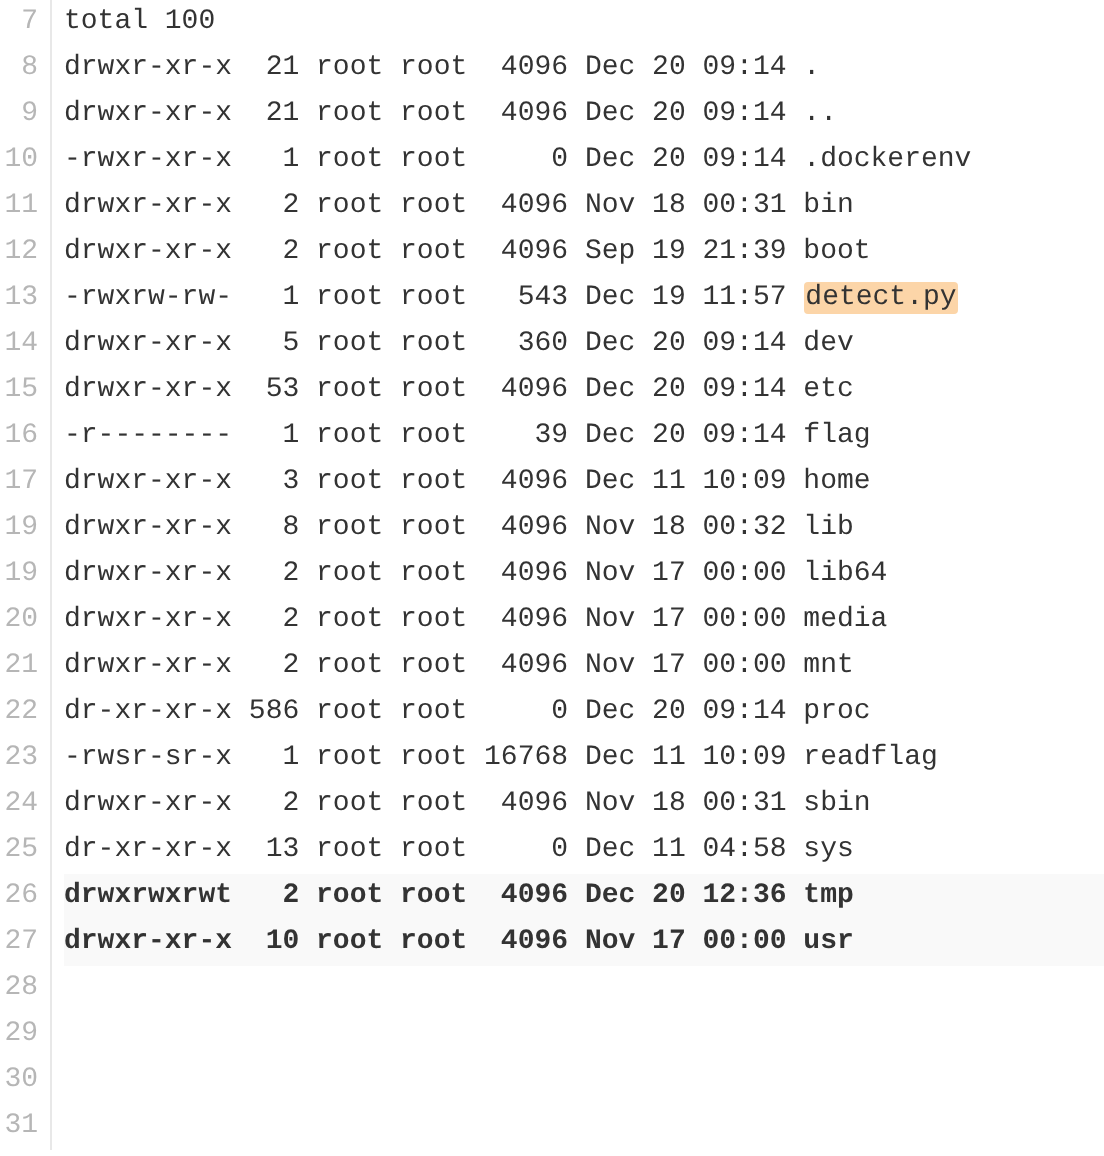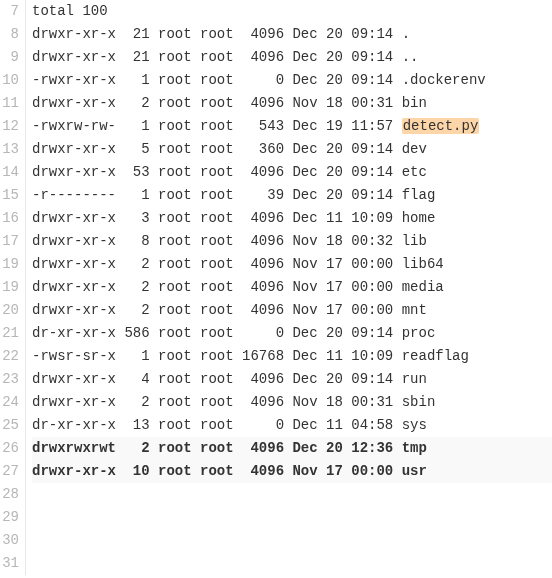--- a/index.html
+++ b/index.html
@@ -80,30 +80,30 @@
       <div class="ln">29</div>
       <div class="ln">30</div>
       <div class="ln">31</div>
     </div>
   <div class="code" id="code">
       <div class="line"><span>total 100</span></div>
       <div class="line"><span>drwxr-xr-x  21 root root  4096 Dec 20 09:14 </span><span>.</span></div>
       <div class="line"><span>drwxr-xr-x  21 root root  4096 Dec 20 09:14 </span><span>..</span></div>
       <div class="line"><span>-rwxr-xr-x   1 root root     0 Dec 20 09:14 </span><span>.dockerenv</span></div>
       <div class="line"><span>drwxr-xr-x   2 root root  4096 Nov 18 00:31 </span><span>bin</span></div>
+      <div class="line"><span>drwxr-xr-x   2 root root  4096 Sep 19 21:39 </span><span>boot</span></div>
       <div class="line"><span>-rwxrw-rw-   1 root root   543 Dec 19 11:57 </span><span class="hl">detect.py</span></div>
       <div class="line"><span>drwxr-xr-x   5 root root   360 Dec 20 09:14 </span><span>dev</span></div>
       <div class="line"><span>drwxr-xr-x  53 root root  4096 Dec 20 09:14 </span><span>etc</span></div>
       <div class="line"><span>-r--------   1 root root    39 Dec 20 09:14 </span><span>flag</span></div>
       <div class="line"><span>drwxr-xr-x   3 root root  4096 Dec 11 10:09 </span><span>home</span></div>
       <div class="line"><span>drwxr-xr-x   8 root root  4096 Nov 18 00:32 </span><span>lib</span></div>
       <div class="line"><span>drwxr-xr-x   2 root root  4096 Nov 17 00:00 </span><span>lib64</span></div>
       <div class="line"><span>drwxr-xr-x   2 root root  4096 Nov 17 00:00 </span><span>media</span></div>
       <div class="line"><span>drwxr-xr-x   2 root root  4096 Nov 17 00:00 </span><span>mnt</span></div>
       <div class="line"><span>dr-xr-xr-x 586 root root     0 Dec 20 09:14 </span><span>proc</span></div>
       <div class="line"><span>-rwsr-sr-x   1 root root 16768 Dec 11 10:09 </span><span>readflag</span></div>
-      <div class="line"><span>drwxr-xr-x   4 root root  4096 Dec 20 09:14 </span><span>run</span></div>
       <div class="line"><span>drwxr-xr-x   2 root root  4096 Nov 18 00:31 </span><span>sbin</span></div>
       <div class="line"><span>dr-xr-xr-x  13 root root     0 Dec 11 04:58 </span><span>sys</span></div>
       <div class="line even-stripe"><span>drwxrwxrwt   2 root root  4096 Dec 20 12:36 </span><span>tmp</span><div class="wm">FREEBUF</div></div>
       <div class="line even-stripe"><span>drwxr-xr-x  10 root root  4096 Nov 17 00:00 </span><span>usr</span><div class="wm">FREEBUF</div></div>
     </div>
 </div>
 
 </body></html>

